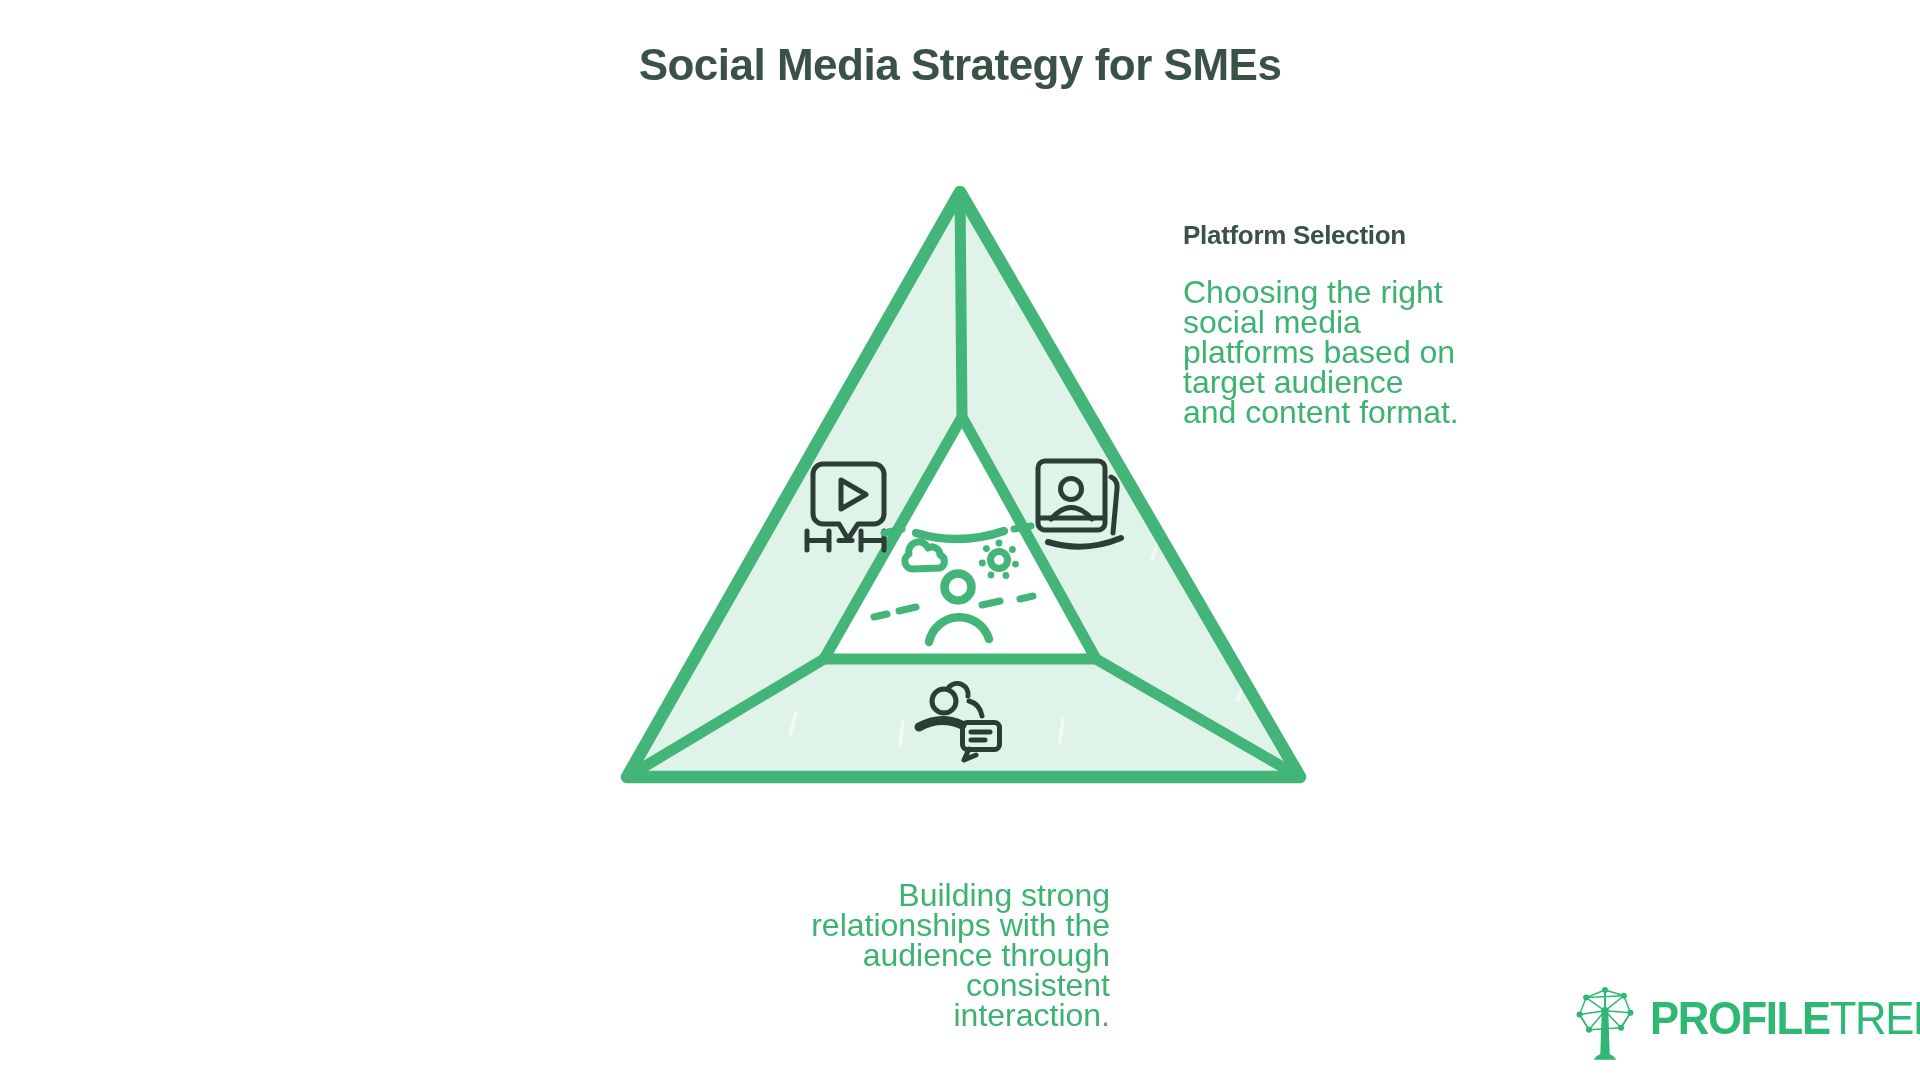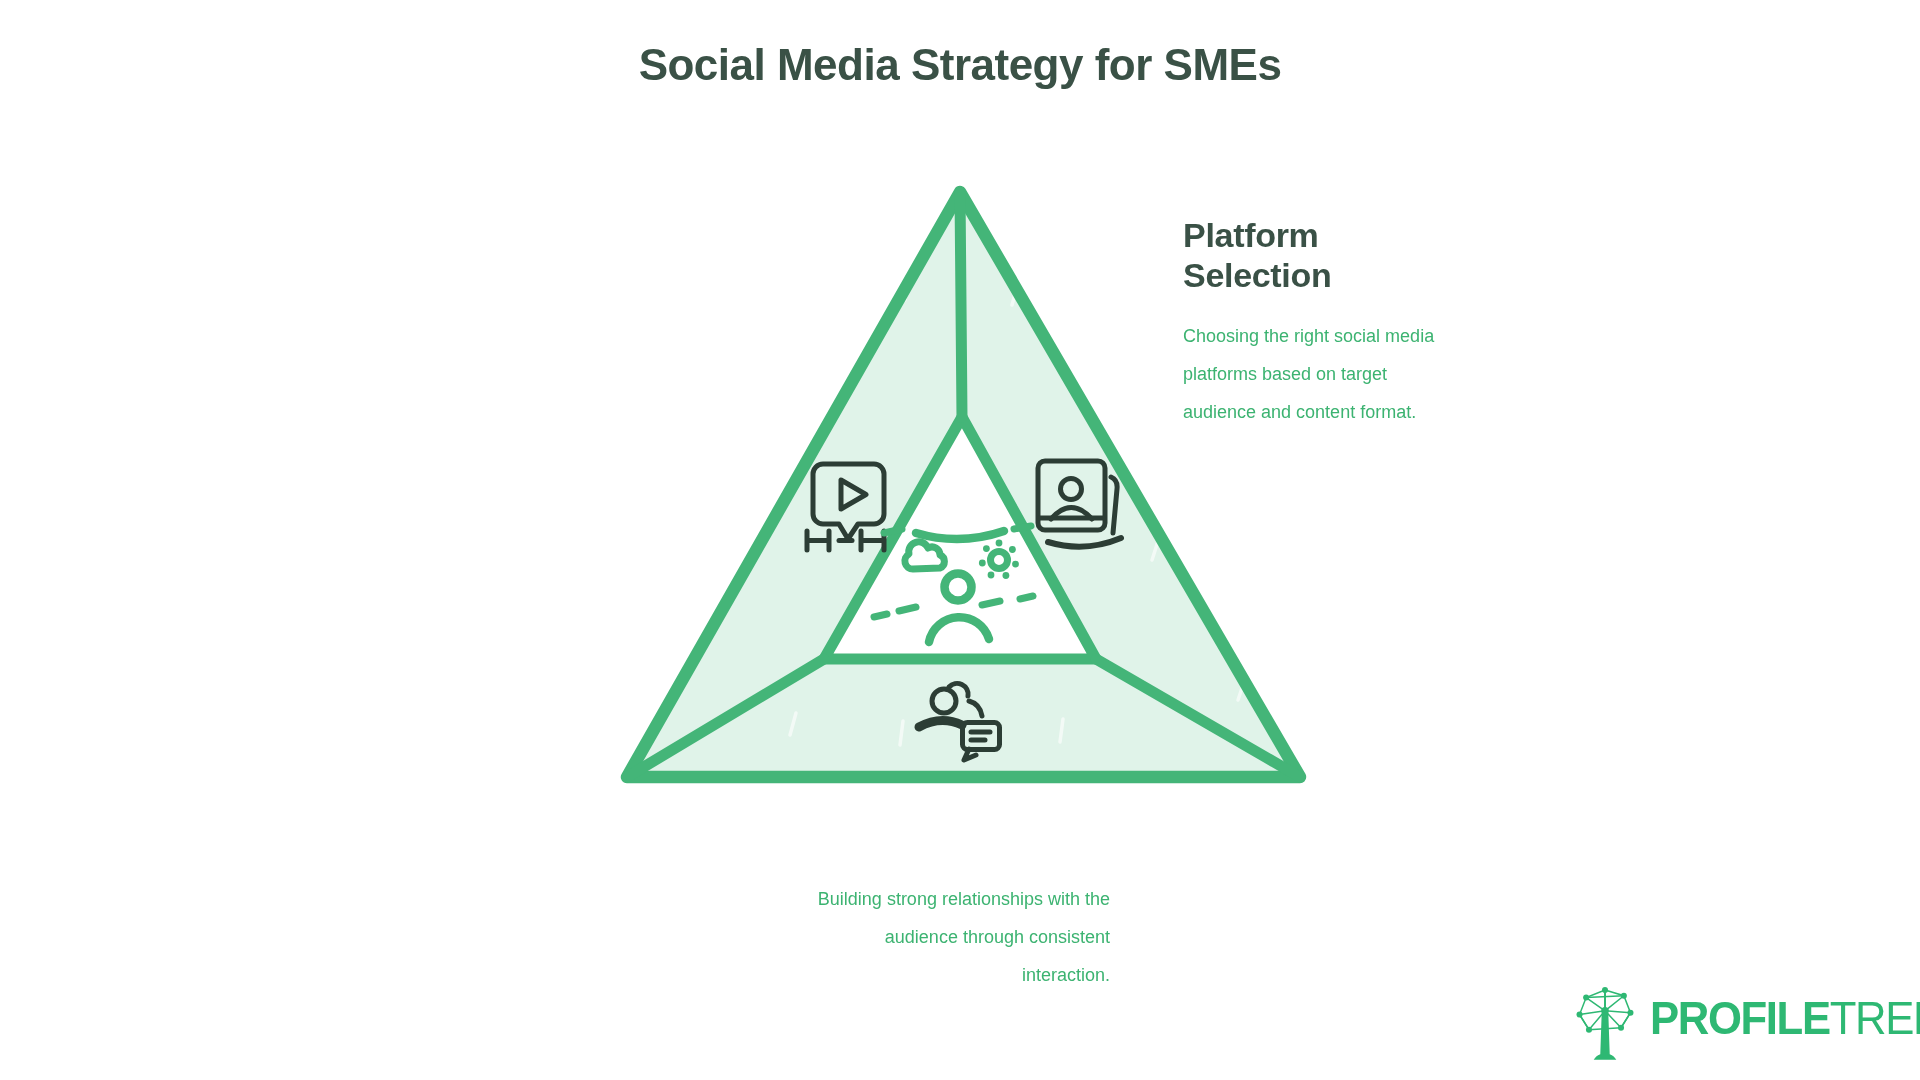--- a/index.html
+++ b/index.html
@@ -16,25 +16,25 @@
   .tri-line{fill:none;stroke:var(--accent,#44b578);stroke-width:11;stroke-linejoin:round;stroke-linecap:round;}
   .tri-line.outer{stroke-width:12.5;}
   .streak{stroke:#ffffff;stroke-width:3.5;stroke-linecap:round;opacity:0.6;fill:none;}
   .dark-icon{fill:none;stroke:var(--icon-dark,#2c3d35);stroke-width:5;stroke-linecap:round;stroke-linejoin:round;}
   .dark-icon-thick{fill:none;stroke:var(--icon-dark,#2c3d35);stroke-width:9;stroke-linecap:round;stroke-linejoin:round;}
   .green-icon{fill:none;stroke:var(--accent,#44b578);stroke-width:7;stroke-linecap:round;stroke-linejoin:round;}
   .green-icon-thick{fill:none;stroke:var(--accent,#44b578);stroke-width:8.5;stroke-linecap:round;stroke-linejoin:round;}
   .green-dot{fill:var(--accent,#44b578);stroke:none;}
   .text-block{position:absolute;}
   .section-heading{
-    font-size:34px;font-weight:bold;color:var(--dark-text,#3a5146);
+    font-size:26px;font-weight:bold;color:var(--dark-text,#3a5146);
     line-height:40px;letter-spacing:-0.3px;
   }
   .section-desc{
-    font-size:18px;color:var(--green-text,#3cb371);line-height:38px;
+    font-size:32px;color:var(--green-text,#3cb371);line-height:30px;
   }
   .align-right{text-align:right;}
   .align-left{text-align:left;}
   .align-center{text-align:center;}
   .logo{position:absolute;top:982px;left:1572px;height:90px;display:flex;align-items:flex-start;}
   .logo-tree{width:66px;height:84px;margin-right:12px;}
   .logo-edge{stroke:var(--logo-green,#2eb873);stroke-width:1.6;fill:none;}
   .logo-node{fill:var(--logo-green,#2eb873);}
   .logo-trunk{fill:var(--logo-green,#2eb873);}
   .logo-text{

